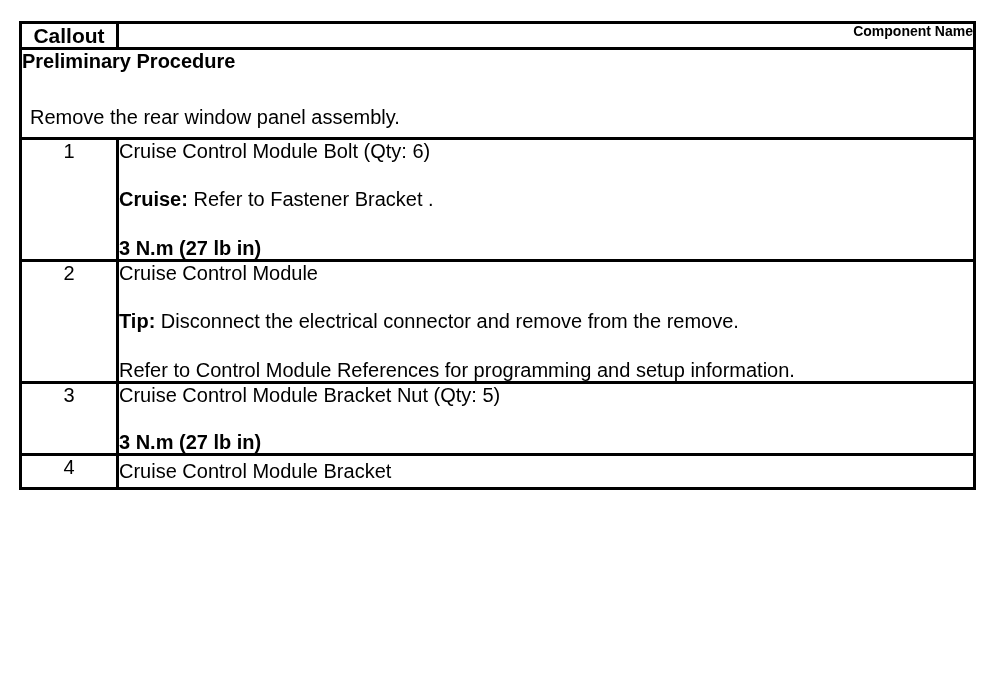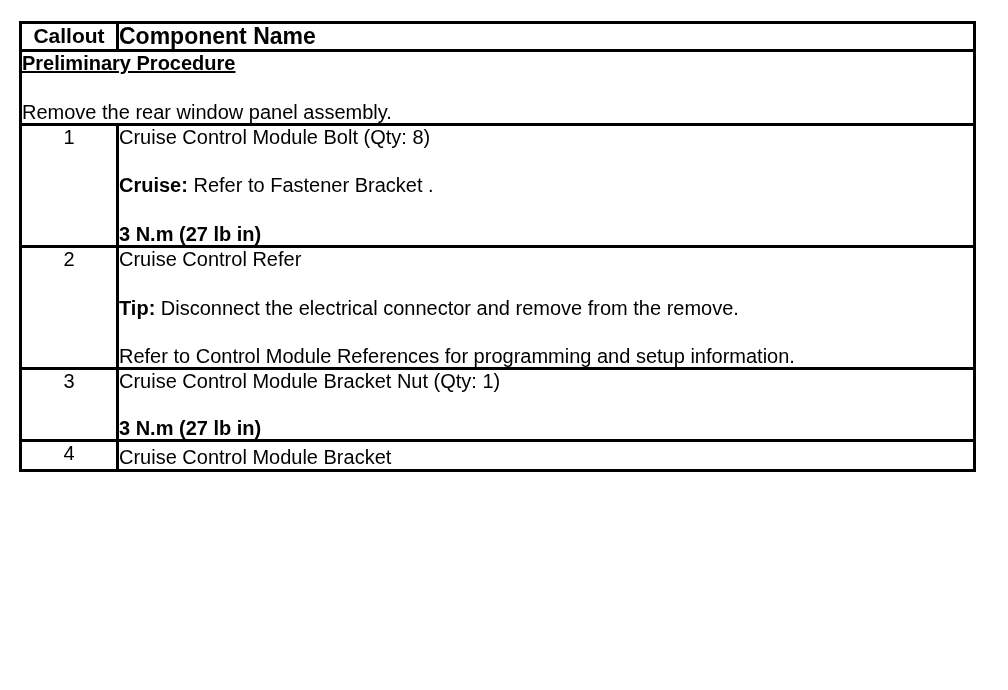--- a/index.html
+++ b/index.html
@@ -49,45 +49,44 @@
   .hdr-callout {
     font-weight: bold;
     font-size: 21px;
     text-align: center;
     padding: 3px 4px 5px 4px;
     line-height: 1.1;
     white-space: nowrap;
   }
   .hdr-name {
     font-weight: bold;
-    font-size: 23px;
-    text-align: left;
+    font-size: 14px;
+    text-align: right;
     padding: 3px 4px 5px 4px;
     line-height: 1.1;
   }
 
   
   .prelim-cell {
     padding: 6px 0 8px 6px;
     font-size: 20px;
     line-height: 1.12;
   }
   .prelim-title {
     font-weight: bold;
     font-size: 20px;
     margin: 0 0 2px 0;
-    text-decoration: underline;
   }
   .prelim-blank {
     height: 24px;
   }
   .prelim-text {
     font-weight: normal;
     font-size: 20px;
-    margin: 0;
+    margin: 8px;
   }
 
   
   .num-cell {
     text-align: center;
     font-size: 20px;
     font-weight: normal;
     vertical-align: middle;
     padding: 0 4px;
   }
@@ -104,20 +103,21 @@
   .desc-gap {
     height: 26px;
   }
   .desc-gap-sm {
     height: 24px;
   }
   .bold { font-weight: bold; }
 
   .row-single .desc-cell {
     padding-top: 4px;
+    padding-bottom: 5px;
   }
 </style>
 </head>
 <body>
 
 <div class="page">
 
   <table class="callout-table">
     <colgroup>
       <col class="col-callout">
@@ -134,43 +134,43 @@
         <td class="prelim-cell" colspan="2">
           <p class="prelim-title">Preliminary Procedure</p>
           <div class="prelim-blank"></div>
           <p class="prelim-text">Remove the rear window panel assembly.</p>
         </td>
       </tr>
 
       <tr>
         <td class="num-cell">1</td>
         <td class="desc-cell">
-          <p class="desc-line">Cruise Control Module Bolt (Qty: 8)</p>
+          <p class="desc-line">Cruise Control Module Bolt (Qty: 6)</p>
           <div class="desc-gap"></div>
           <p class="desc-line"><span class="bold">Cruise:</span><span> Refer to Fastener Bracket .</span></p>
           <div class="desc-gap"></div>
           <p class="desc-line bold">3 N.m (27 lb in)</p>
         </td>
       </tr>
 
       <tr>
         <td class="num-cell">2</td>
         <td class="desc-cell">
-          <p class="desc-line">Cruise Control Refer</p>
+          <p class="desc-line">Cruise Control Module</p>
           <div class="desc-gap"></div>
           <p class="desc-line"><span class="bold">Tip:</span><span> Disconnect the electrical connector and remove from the remove.</span></p>
           <div class="desc-gap"></div>
           <p class="desc-line">Refer to Control Module References for programming and setup information.</p>
         </td>
       </tr>
 
       <tr>
         <td class="num-cell">3</td>
         <td class="desc-cell">
-          <p class="desc-line">Cruise Control Module Bracket Nut (Qty: 1)</p>
+          <p class="desc-line">Cruise Control Module Bracket Nut (Qty: 5)</p>
           <div class="desc-gap-sm"></div>
           <p class="desc-line bold">3 N.m (27 lb in)</p>
         </td>
       </tr>
 
       <tr class="row-single">
         <td class="num-cell">4</td>
         <td class="desc-cell">
           <p class="desc-line">Cruise Control Module Bracket</p>
         </td>

